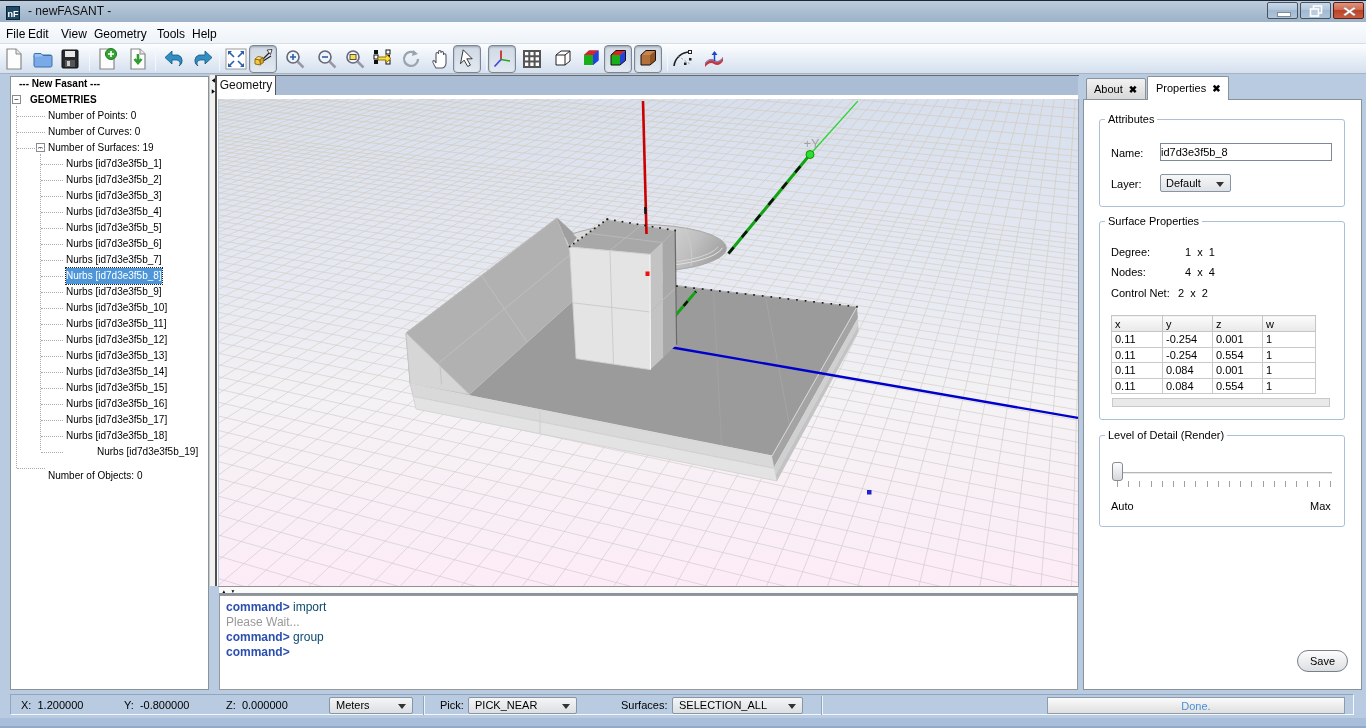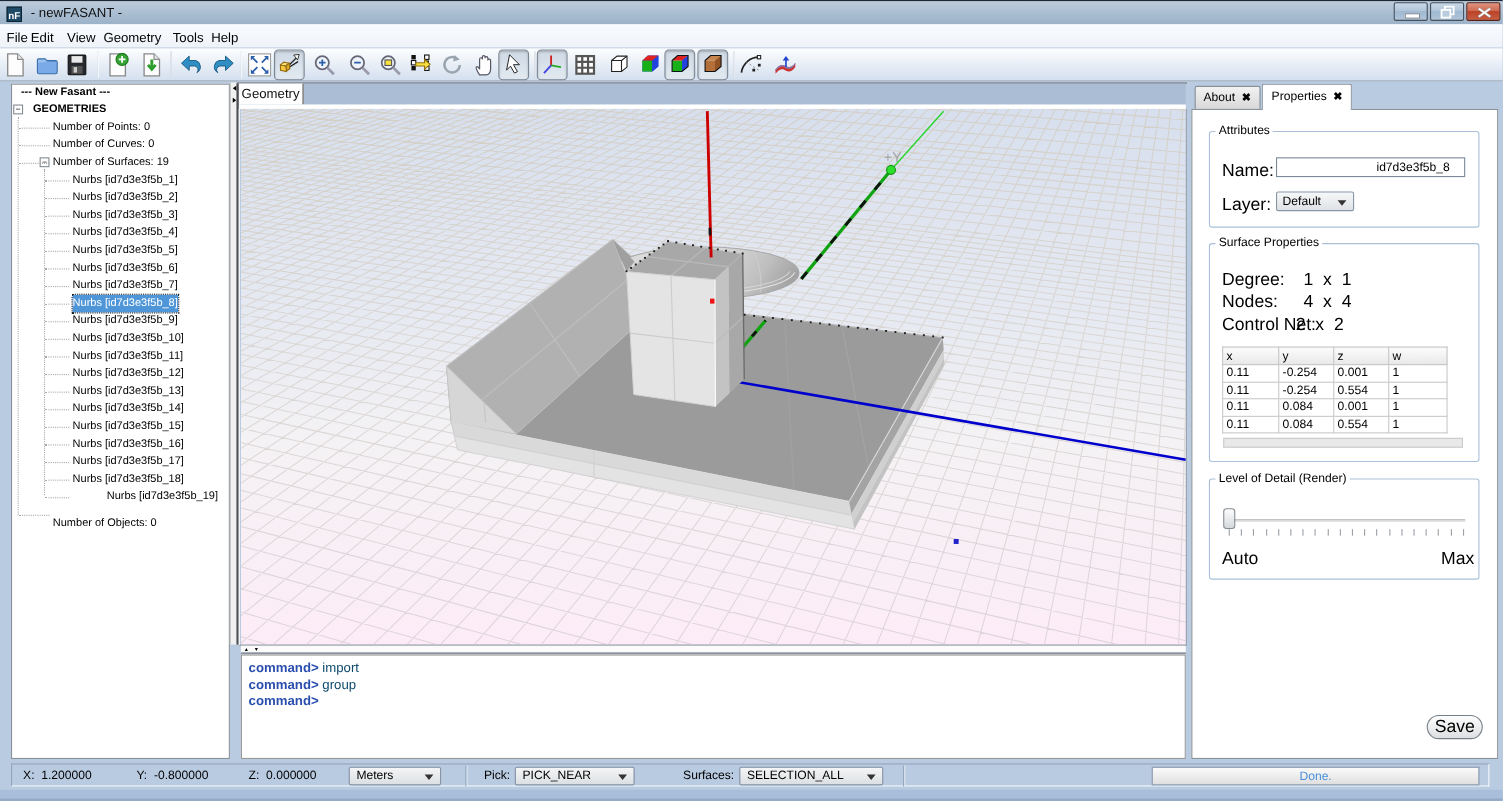--- a/index.html
+++ b/index.html
@@ -42,42 +42,42 @@
 #console{left:219px;top:595px;width:859px;height:95px;background:#fff;border:1px solid #999;font-size:12px;padding:4px 6px;line-height:15px;}
 .cmd{color:#2b4fae;font-weight:bold;}
 .cval{color:#0c4a6e;}
 .cwait{color:#999;}
 #tabAbout{left:1086px;top:78px;width:60px;height:22px;background:linear-gradient(#f2f2f2,#d8d8d8);border:1px solid #8a9299;font-size:11px;line-height:20px;padding-left:7px;border-radius:2px 2px 0 0;}
 #tabProps{left:1147px;top:76px;width:82px;height:24px;background:#fff;border:1px solid #8a9299;border-bottom:none;font-size:11px;line-height:22px;padding-left:8px;border-radius:2px 2px 0 0;z-index:3;}
 .tabx{font-weight:bold;font-size:10px;margin-left:6px;}
 #rpanel{left:1083px;top:99px;width:279px;height:591px;background:#fff;border:1px solid #8a9299;}
 .gbox{position:absolute;border:1px solid #aac0da;border-radius:3px;}
 .glabel{position:absolute;top:-7px;left:5px;background:#fff;padding:0 3px;font-size:11px;}
-.rlab{position:absolute;font-size:16px;color:#000;}
-#nameinput{left:76px;top:43px;width:172px;height:18px;border:1px solid #7a8a9a;font-size:11px;padding:2px 13px;line-height:14px;text-align:right;}
+.rlab{position:absolute;font-size:11px;color:#000;}
+#nameinput{left:76px;top:43px;width:172px;height:18px;border:1px solid #7a8a9a;font-size:11px;padding:2px 0;line-height:14px;}
 .combo{position:absolute;height:18px;border:1px solid #8795a5;border-radius:2px;background:linear-gradient(#f6f7f8,#dfe2e6);font-size:11px;line-height:16px;padding-left:5px;}
 .combo:after{content:"";position:absolute;right:6px;top:7px;border:4px solid transparent;border-top:5px solid #333;}
 table.ptab{border-collapse:collapse;position:absolute;left:27px;top:215px;font-size:11px;}
 table.ptab th{background:linear-gradient(#fcfcfc,#e8e8e8);font-weight:normal;text-align:left;border:1px solid #c5c5c5;padding:0 3px;height:16px;}
 table.ptab td{border:1px solid #c9c9c9;padding:0 3px;height:15.5px;}
 
 #sldtrack{position:absolute;left:30px;top:372px;width:218px;height:2px;background:#b5b5b5;border-bottom:1px solid #e8e8e8;}
 #sldthumb{position:absolute;left:28px;top:362px;width:11px;height:19px;background:linear-gradient(#fdfdfd,#d5d8db);border:1px solid #848b92;border-radius:3px;}
 .tick{position:absolute;width:1px;height:6px;background:#9aa0a6;top:381px;}
 
 #status{left:0;top:691px;width:1366px;height:27px;background:#b9cbe1;}
 #statinner{left:10px;top:3px;width:1344px;height:21px;border:1px solid #93a5bb;border-bottom-color:#f4f8fc;border-right-color:#f4f8fc;background:#b9cbe1;}
 .slab{position:absolute;top:4px;font-size:11px;color:#000;}
 .scombo{position:absolute;top:2px;height:17px;border:1px solid #8795a5;border-radius:2px;background:linear-gradient(#f4f5f6,#dcdfe3);font-size:11px;line-height:15px;padding-left:6px;}
 .scombo:after{content:"";position:absolute;right:6px;top:6px;border:4px solid transparent;border-top:5px solid #333;}
 .ssep{position:absolute;top:1px;width:2px;height:19px;border-left:1px solid #93a5bb;border-right:1px solid #eef3f9;}
 #progress{position:absolute;left:1036px;top:2px;width:298px;height:17px;border:1px solid #8e9cae;background:linear-gradient(#fbfbfb,#dfdfdf);}
 #progress span{display:block;text-align:center;font-size:11px;color:#4a90d9;line-height:16px;}
 #bottomstrip{left:0;top:718px;width:1366px;height:10px;background:#a9bedb;}
-#savebtn{left:1297px;top:650px;width:51px;height:22px;border:1px solid #777f88;border-radius:11px;background:linear-gradient(#fdfdfd,#dcdfe2);font-size:16px;text-align:center;line-height:20px;}
+#savebtn{left:1297px;top:650px;width:51px;height:22px;border:1px solid #777f88;border-radius:11px;background:linear-gradient(#fdfdfd,#dcdfe2);font-size:11px;text-align:center;line-height:20px;}
 </style></head><body>
 <div id="title" class="abs"></div>
 <div id="appicon" class="abs">nF</div>
 <div id="titletext" class="abs">- newFASANT -</div>
 <div id="btnmin" class="abs wbtn">
     <i></i>
   </div>
 <div id="btnmax" class="abs wbtn">
     <svg width="15" height="13" viewBox="0 0 15 13">
       <rect x="4.5" y="1" width="8" height="7" fill="none" stroke="#fff" stroke-width="1.6"></rect>
@@ -411,20 +411,21 @@
       <rect x="440.2" y="128.1" width="1.7" height="1.7" fill="#1a1a1a"></rect>
       <rect x="447.8" y="129.4" width="1.7" height="1.7" fill="#1a1a1a"></rect>
       <rect x="455.3" y="130.6" width="1.7" height="1.7" fill="#1a1a1a"></rect>
 </svg></div>
 <div id="splitter" class="abs">
     <span class="ar" style="left:2px;">▲</span>
     <span class="ar" style="left:11px;">▼</span>
   </div>
 <div id="console" class="abs">
     <div><span class="cmd">command&gt;</span> <span class="cval">import</span></div>
+    <div><span class="cwait">Please Wait...</span></div>
     <div><span class="cmd">command&gt;</span> <span class="cval">group</span></div>
     <div><span class="cmd">command&gt;</span></div>
   </div>
 <div id="tabAbout" class="abs">About<span class="tabx">✖</span></div>
 <div id="tabProps" class="abs">Properties<span class="tabx">✖</span></div>
 <div id="rpanel" class="abs">
   <div class="gbox" style="left:15px;top:19px;width:246px;height:88px;">
       <span class="glabel">Attributes</span>
     </div>
   <span class="rlab" style="left:27px;top:47px;">Name:</span>
@@ -502,21 +503,21 @@
     <div class="tick" style="left:246px;"></div>
   <span class="rlab" style="left:27px;top:400px;">Auto</span>
   <span class="rlab" style="left:226px;top:400px;">Max</span>
 </div>
 <div id="savebtn" class="abs">Save</div>
 <div id="status" class="abs">
     <div id="statinner" class="abs">
   <span class="slab" style="left:10px;">X:&nbsp; 1.200000</span>
   <span class="slab" style="left:113px;">Y:&nbsp; -0.800000</span>
   <span class="slab" style="left:215px;">Z:&nbsp; 0.000000</span>
-  <div class="scombo" style="left:306px;width:84px;">Meters</div>
+  <div class="scombo" style="left:318px;width:84px;">Meters</div>
   <div class="ssep" style="left:412px;"></div>
   <span class="slab" style="left:429px;">Pick:</span>
   <div class="scombo" style="left:457px;width:109px;">PICK_NEAR</div>
   <span class="slab" style="left:610px;">Surfaces:</span>
   <div class="scombo" style="left:661px;width:131px;">SELECTION_ALL</div>
   <div class="ssep" style="left:810px;"></div>
   <div id="progress">
         <span>Done.</span>
       </div>
 </div>

